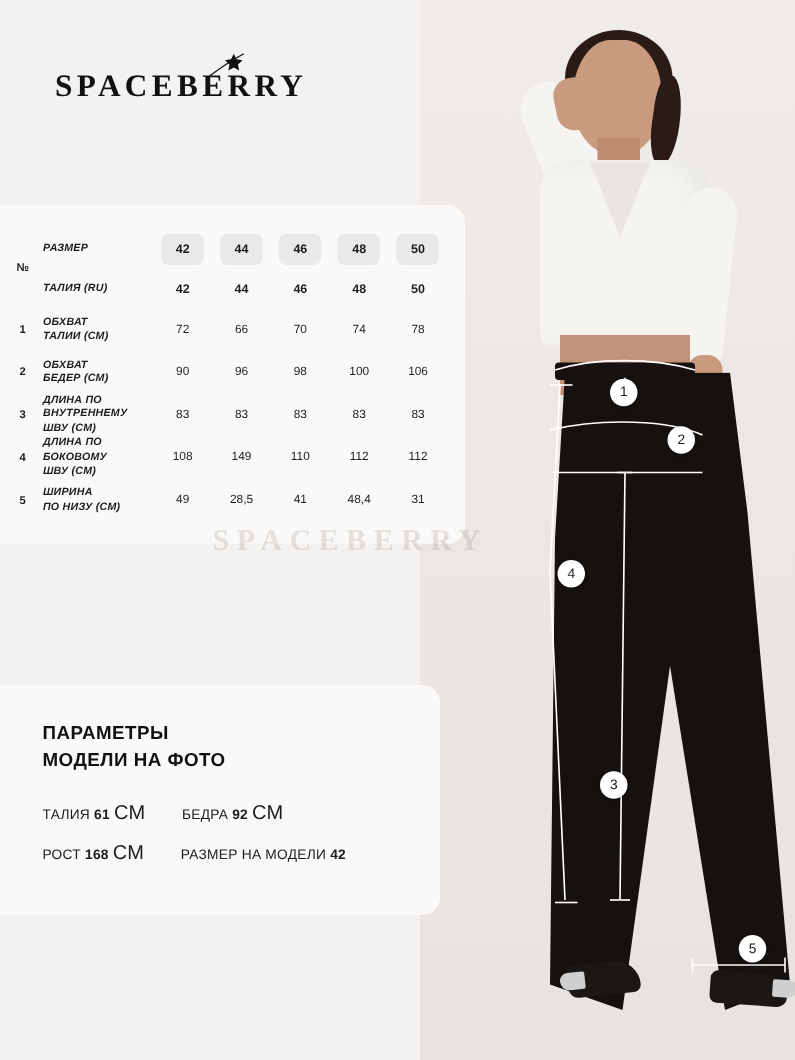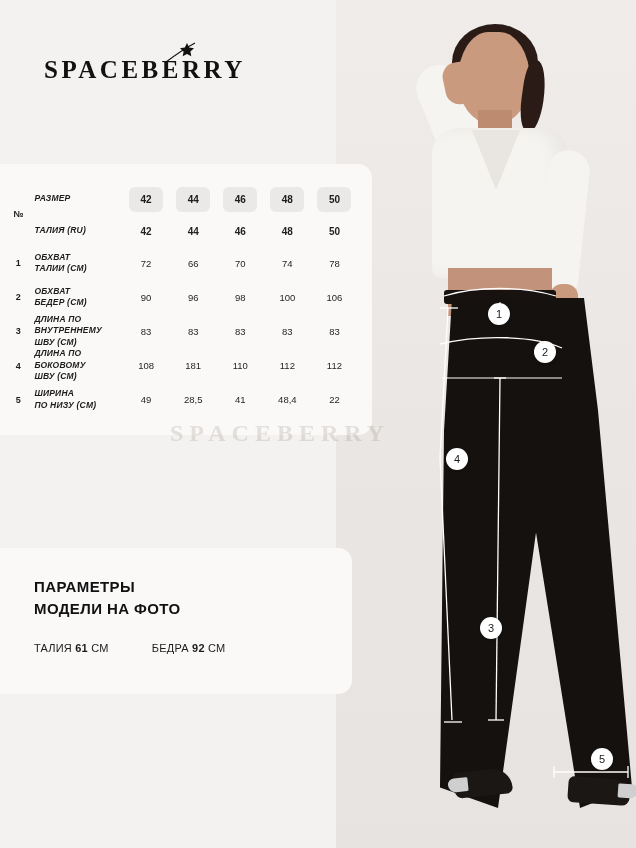--- a/index.html
+++ b/index.html
@@ -292,23 +292,23 @@
     margin: 0 0 22px 0;
     white-space: pre-line;
   }
   .params-row {
     font-size: 11px;
     color: #1c1c1c;
     margin-bottom: 14px;
     letter-spacing: 0.2px;
   }
   .params-row .pair { display: inline-block; }
-  .params-row .pair + .pair { margin-left: 40px; text-align: center; }
+  .params-row .pair + .pair { margin-left: 26px; text-align: center; }
   .params-row b { font-weight: bold; }
-  .params-row .unit { font-size: 11px; }
+  .params-row .unit { font-size: 16px; }
 </style>
 </head>
 <body>
 
 <div class="page">
 
   <div class="photo">
     <div class="photo-bg"></div>
     <div class="m-arm-l"></div>
     <div class="m-hair"></div>
@@ -415,34 +415,34 @@
           <td class="val">83</td>
           <td class="val">83</td>
           <td class="val">83</td>
         </tr>
         <tr>
           <td class="col-num">4</td>
           <td class="col-label" style="white-space:pre-line">ДЛИНА ПО
 БОКОВОМУ
 ШВУ (СМ)</td>
           <td class="val">108</td>
-          <td class="val">181</td>
+          <td class="val">149</td>
           <td class="val">110</td>
           <td class="val">112</td>
           <td class="val">112</td>
         </tr>
         <tr>
           <td class="col-num">5</td>
           <td class="col-label" style="white-space:pre-line">ШИРИНА
 ПО НИЗУ (СМ)</td>
           <td class="val">49</td>
           <td class="val">28,5</td>
           <td class="val">41</td>
           <td class="val">48,4</td>
-          <td class="val">22</td>
+          <td class="val">31</td>
         </tr>
       </tbody>
     </table>
   </div>
 
   <div class="watermark">SPACEBERRY</div>
 
   <div class="params-card">
     <div class="params-title">ПАРАМЕТРЫ
 МОДЕЛИ НА ФОТО</div>
@@ -451,15 +451,26 @@
         <span>ТАЛИЯ</span>
         <b>61</b>
         <span class="unit">СМ</span>
       </span>
       <span class="pair">
         <span>БЕДРА</span>
         <b>92</b>
         <span class="unit">СМ</span>
       </span>
     </div>
+    <div class="params-row">
+      <span class="pair">
+        <span>РОСТ</span>
+        <b>168</b>
+        <span class="unit">СМ</span>
+      </span>
+      <span class="pair">
+        <span>РАЗМЕР НА МОДЕЛИ</span>
+        <b>42</b>
+      </span>
+    </div>
   </div>
 
 </div>
 
 </body></html>

